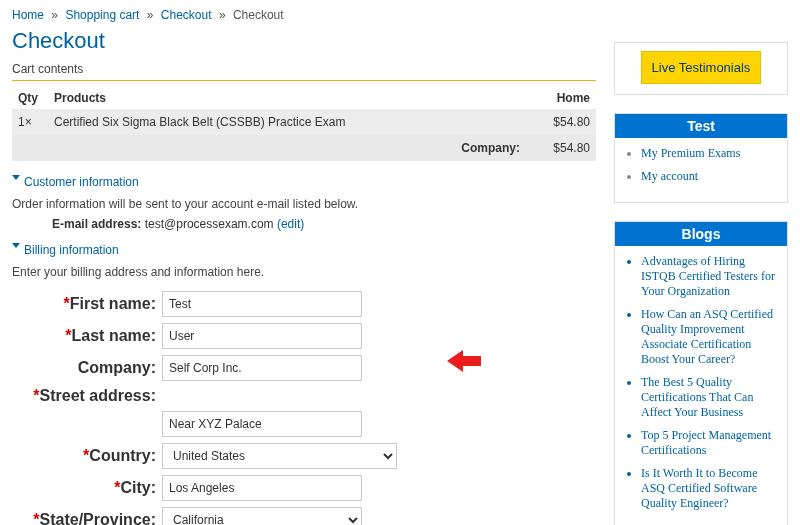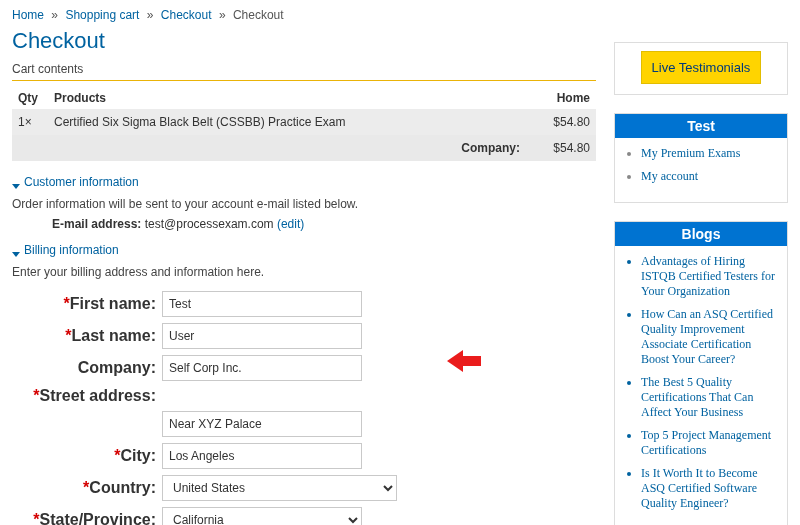--- a/index.html
+++ b/index.html
@@ -20,21 +20,21 @@
   .side { width: 174px; flex-shrink: 0; padding-top: 18px; }
   h1.page-title { color: #0062a0; font-size: 22px; font-weight: normal; margin: 4px 0 8px; }
   .cart-contents-label { font-size: 12px; color: #444; margin-bottom: 6px; border-bottom: 1px solid #eab308; padding-bottom: 4px; }
   table.cart { width: 100%; border-collapse: collapse; font-size: 12px; margin-bottom: 14px; }
   table.cart th { text-align: left; font-weight: bold; padding: 4px 6px; }
   table.cart th.price, table.cart td.price, table.cart td.subtotal-val { text-align: right; }
   table.cart tbody tr.line { background: #ececec; }
   table.cart td { padding: 6px; }
   table.cart tr.subtotal { background: #e9e9e9; }
   table.cart tr.subtotal td.subtotal-label { text-align: right; font-weight: bold; }
-  .section-toggle { color: #0062a0; font-size: 12px; margin: 10px 0 8px; display: flex; align-items: flex-end; gap: 4px; }
+  .section-toggle { color: #0062a0; font-size: 12px; margin: 10px 0 8px; display: flex; align-items: flex-start; gap: 4px; }
   .caret-down {
     width: 0; height: 0;
     border-left: 4px solid transparent;
     border-right: 4px solid transparent;
     border-top: 5px solid #0062a0;
     display: inline-block;
   }
   .helper-text { color: #444; margin: 6px 0; }
   .email-line { margin-bottom: 12px; }
   .email-line .lbl { font-weight: bold; padding-left: 40px; }
@@ -156,28 +156,28 @@
           <input type="text" class="w200" value="Self Corp Inc." style="">
         </div>
         <div class="form-row">
           <label><span class="req">*</span><span>Street address:</span></label>
         </div>
         <div class="form-row">
           <label></label>
           <input type="text" class="w200" value="Near XYZ Palace" style="">
         </div>
         <div class="form-row">
-          <label><span class="req">*</span><span>City:</span></label>
-          <input type="text" class="w200" value="Los Angeles" style="">
-        </div>
-        <div class="form-row">
           <label><span class="req">*</span><span>Country:</span></label>
           <select class="wselect">
             <option>United States</option>
           </select>
+        </div>
+        <div class="form-row">
+          <label><span class="req">*</span><span>City:</span></label>
+          <input type="text" class="w200" value="Los Angeles" style="">
         </div>
         <div class="form-row">
           <label><span class="req">*</span><span>State/Province:</span></label>
           <select class="w200">
             <option>California</option>
           </select>
         </div>
 
       </div>
 

